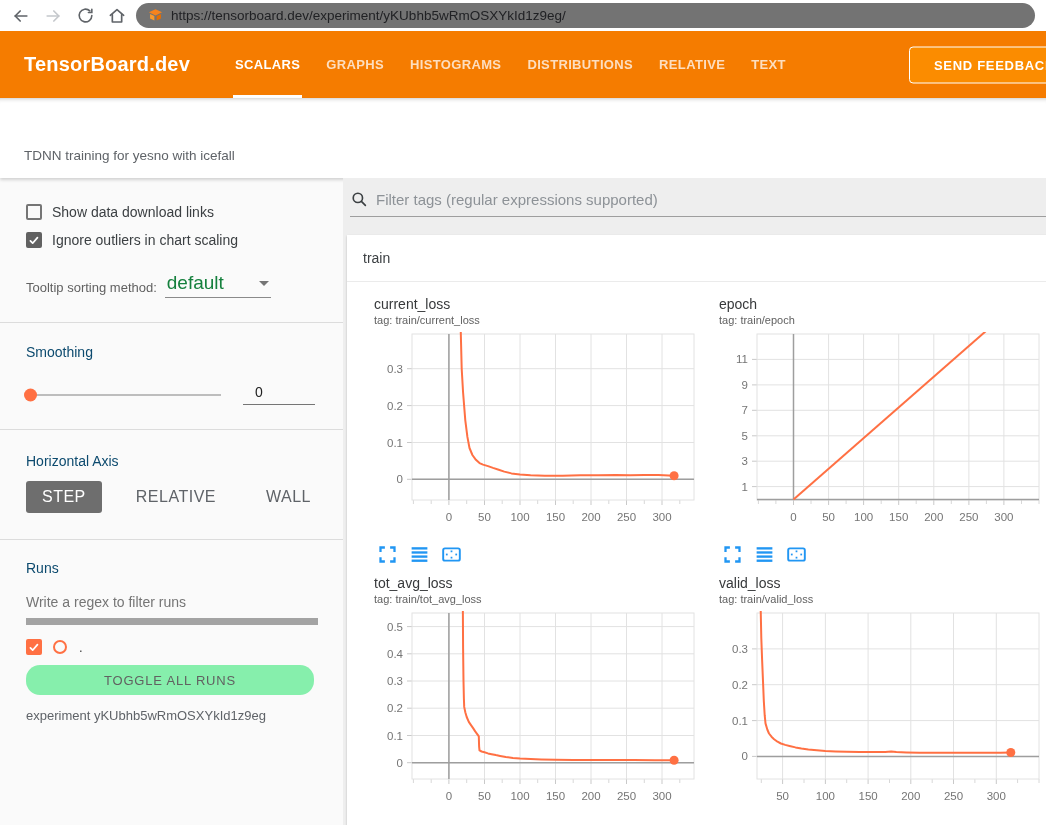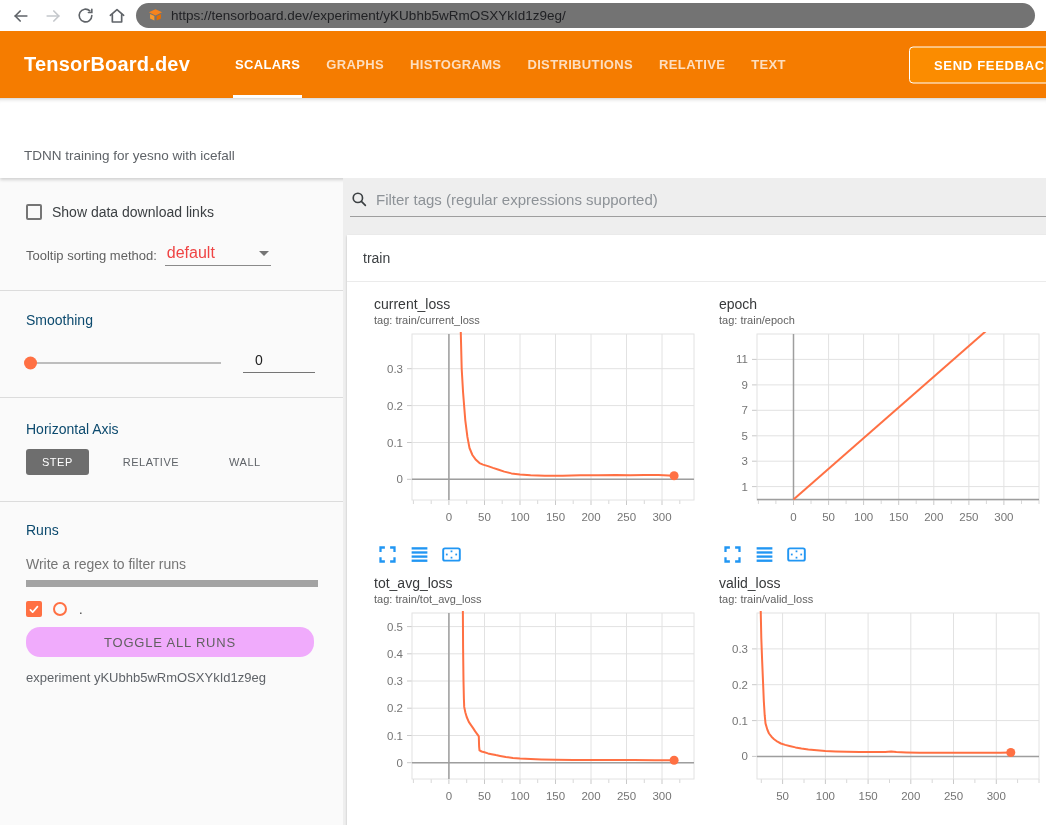--- a/index.html
+++ b/index.html
@@ -37,38 +37,38 @@
   
   .side-pad { padding-left:26px; padding-right:28px; }
   .chk-row { display:flex; align-items:center; height:28px; cursor:pointer; }
   .chk { width:16px; height:16px; border:2px solid #757575; border-radius:2px; flex:0 0 auto; display:flex; align-items:center; justify-content:center; }
   .chk.checked { background:#616161; border-color:#616161; }
   .chk.orange { background:#ff7043; border-color:#ff7043; }
   .chk-label { margin-left:10px; font-size:14px; color:#3c4043; }
   .tooltip-row { display:flex; align-items:flex-end; margin-top:18px; }
   .tooltip-label { font-size:13px; color:#616161; padding-bottom:3px; }
   .select-box { margin-left:8px; width:106px; border-bottom:1px solid #8a8a8a; display:flex; align-items:center; justify-content:space-between; padding:0 2px 3px 2px; cursor:pointer; }
-  .select-value { font-size:16px; color:#ef4444;text-align:center; }
+  .select-value { font-size:19px; color:#15803d;text-align:center; }
   .caret-down { width:0; height:0; border-left:5px solid transparent; border-right:5px solid transparent; border-top:5px solid #757575; }
   .divider { height:1px; background:#dcdcdc; margin-top:24px; }
   .section-label { font-size:14px; color:#0c4a6e; }
   .slider-row { display:flex; align-items:center; margin-top:24px; }
   .slider-track { position:relative; flex:1; height:2px; background:#bdbdbd; margin-right:22px; cursor:pointer; }
   .slider-thumb { position:absolute; left:0; top:50%; transform:translate(-2px,-50%); width:13px; height:13px; border-radius:50%; background:#ff7043; }
   .slider-value { width:72px; font-size:14px; color:#212121; border-bottom:1px solid #757575; padding:0 0 4px 12px; }
   .axis-btn-row { display:flex; align-items:center; margin-top:12px; }
-  .axis-btn { font-size:11px; letter-spacing:.5px; color:#5f6368; padding:7px 16px; border-radius:3px; cursor:pointer; margin-right:18px; }
+  .axis-btn { font-size:16px; letter-spacing:.5px; color:#5f6368; padding:7px 16px; border-radius:3px; cursor:pointer; margin-right:18px; }
   .axis-btn.selected { background:#6e6e6e; color:#fff; }
   .regex-input { margin-top:18px; width:292px; border:none; outline:none; background:transparent; font-size:14px;
                  color:#3c4043; border-bottom:7px solid #a3a3a3; padding-bottom:8px; font-family:inherit; }
   .regex-input::placeholder { color:#757575; }
   .run-row { display:flex; align-items:center; margin-top:14px; }
   .run-circle { width:14px; height:14px; border:2px solid #ff7043; border-radius:50%; margin-left:11px; }
   .run-name { margin-left:12px; font-size:13px; color:#424242; }
-  .toggle-btn { margin-top:10px; width:288px; height:30px; background:#f0abfc; border:none; border-radius:14px;
+  .toggle-btn { margin-top:10px; width:288px; height:30px; background:#86efac; border:none; border-radius:14px;
                 font-size:13px; letter-spacing:.8px; color:#616161; cursor:pointer; font-family:inherit; }
   .experiment-label { margin-top:13px; font-size:13px; color:#5f6368; }
 
   
   .filter-row { display:flex; align-items:center; margin:12px 0 0 7px; border-bottom:1px solid #9e9e9e; padding-bottom:8px; }
   .filter-input { border:none; outline:none; background:transparent; flex:1; margin-left:8px;
                   font-size:15px; color:#3c4043; font-family:inherit; }
   .filter-input::placeholder { color:#8d9297; }
   .card { margin:18px 0 0 4px; width:calc(100% + 30px); background:#fff; box-shadow:0 1px 2px rgba(0,0,0,.22); min-height:620px; }
   .card-header { height:47px; display:flex; align-items:center; padding-left:16px;
@@ -138,20 +138,28 @@
   <span class="subtitle-text">TDNN training for yesno with icefall</span>
 </div>
 
 <div class="content">
 
   <div class="sidebar">
     <div class="side-pad">
       <div class="chk-row">
         <span class="chk"></span>
         <span class="chk-label">Show data download links</span>
+      </div>
+      <div class="chk-row">
+        <span class="chk checked">
+          <svg width="13" height="13" viewBox="0 0 16 16" fill="none" stroke="#fff" stroke-width="2.3" stroke-linecap="round" stroke-linejoin="round">
+              <path d="M3.2 8.6l3 3 6.4-7.4"></path>
+            </svg>
+        </span>
+        <span class="chk-label">Ignore outliers in chart scaling</span>
       </div>
       <div class="tooltip-row">
         <span class="tooltip-label">Tooltip sorting method:</span>
         <span class="select-box">
           <span class="select-value">default</span>
           <span class="caret-down"></span>
         </span>
       </div>
     </div>
     <div class="divider"></div>

